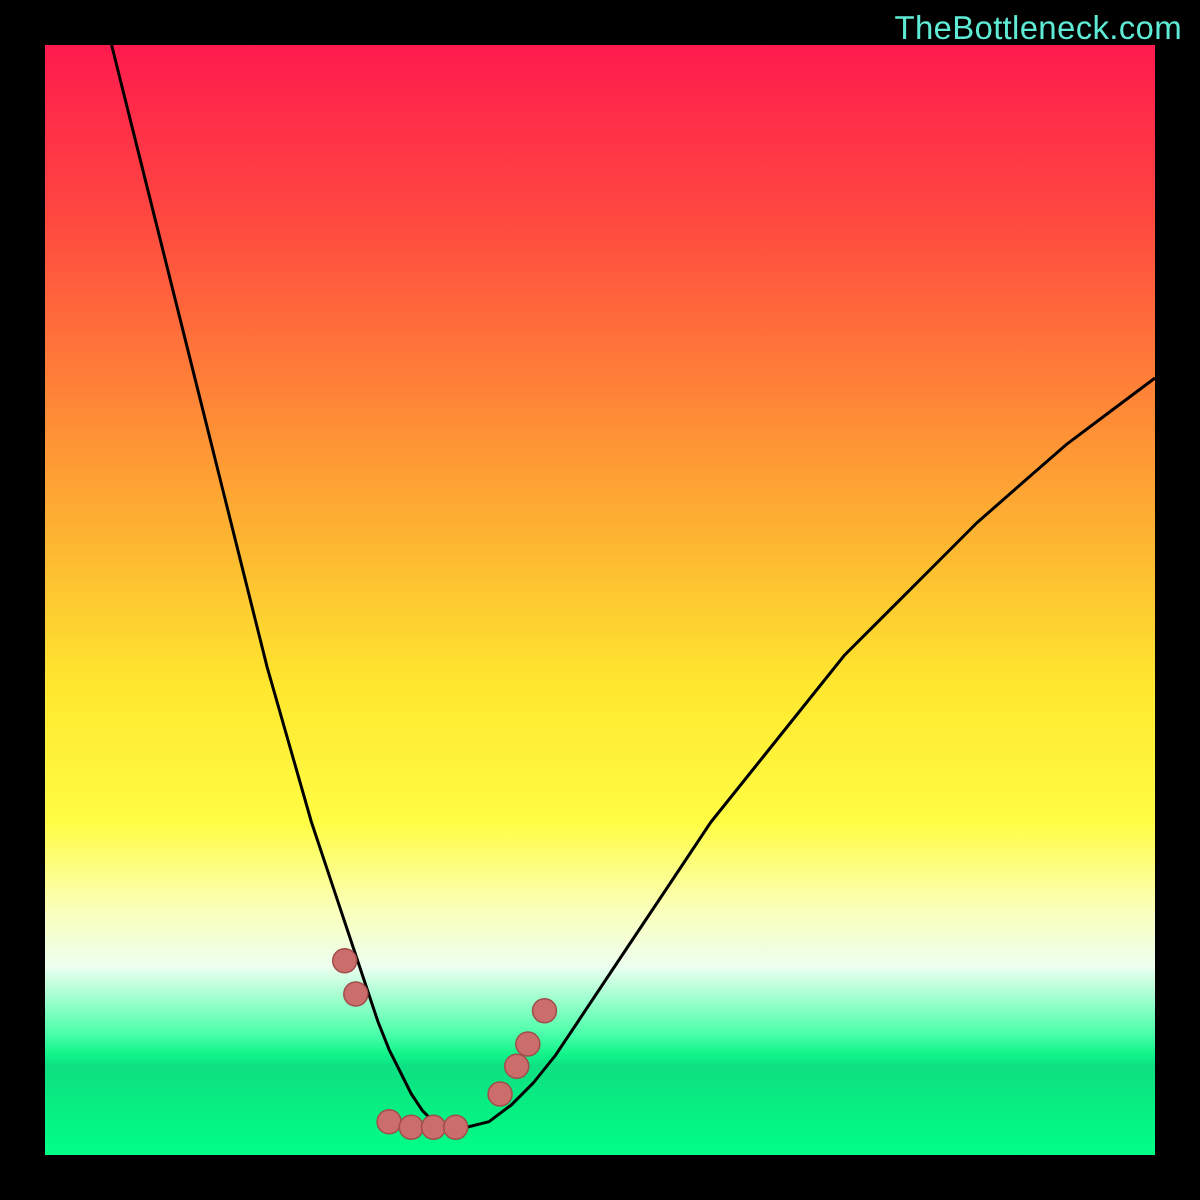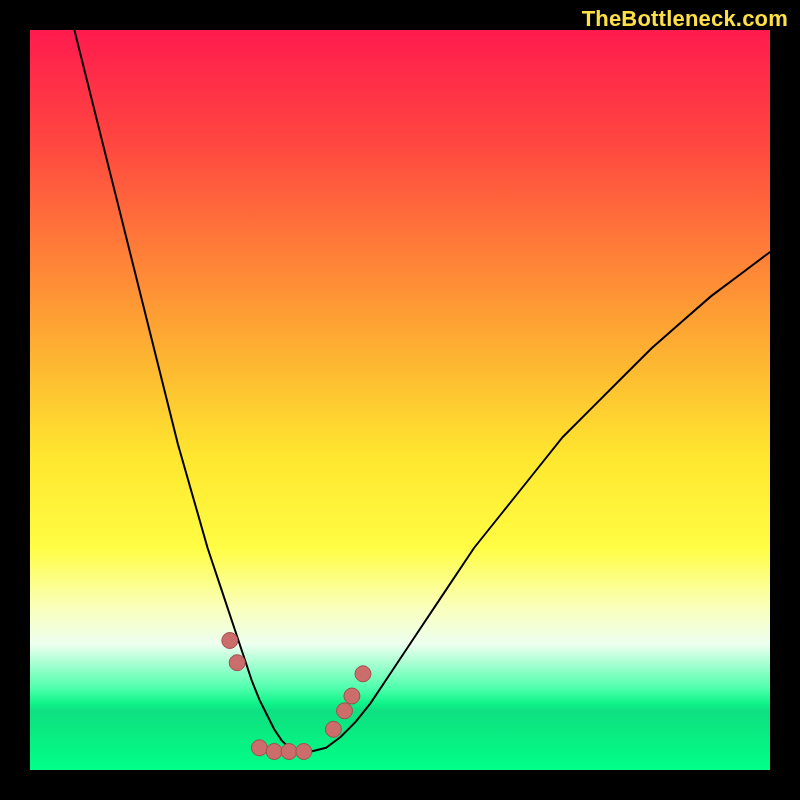--- a/index.html
+++ b/index.html
@@ -46,23 +46,23 @@
     left: 0;
     top: 0;
     width: 740px;
     height: 740px;
     overflow: visible;
   }
   .watermark {
     position: absolute;
     top: 6px;
     right: 12px;
-    color: #fde047;
+    color: #5eead4;
     font-size: 22px;
-    font-weight: 700;
+    font-weight: 400;
     letter-spacing: 0.2px;
     user-select: none;
   }
 </style>
 </head>
 <body>
 
 <div class="frame">
   <div class="watermark">TheBottleneck.com</div>
 

